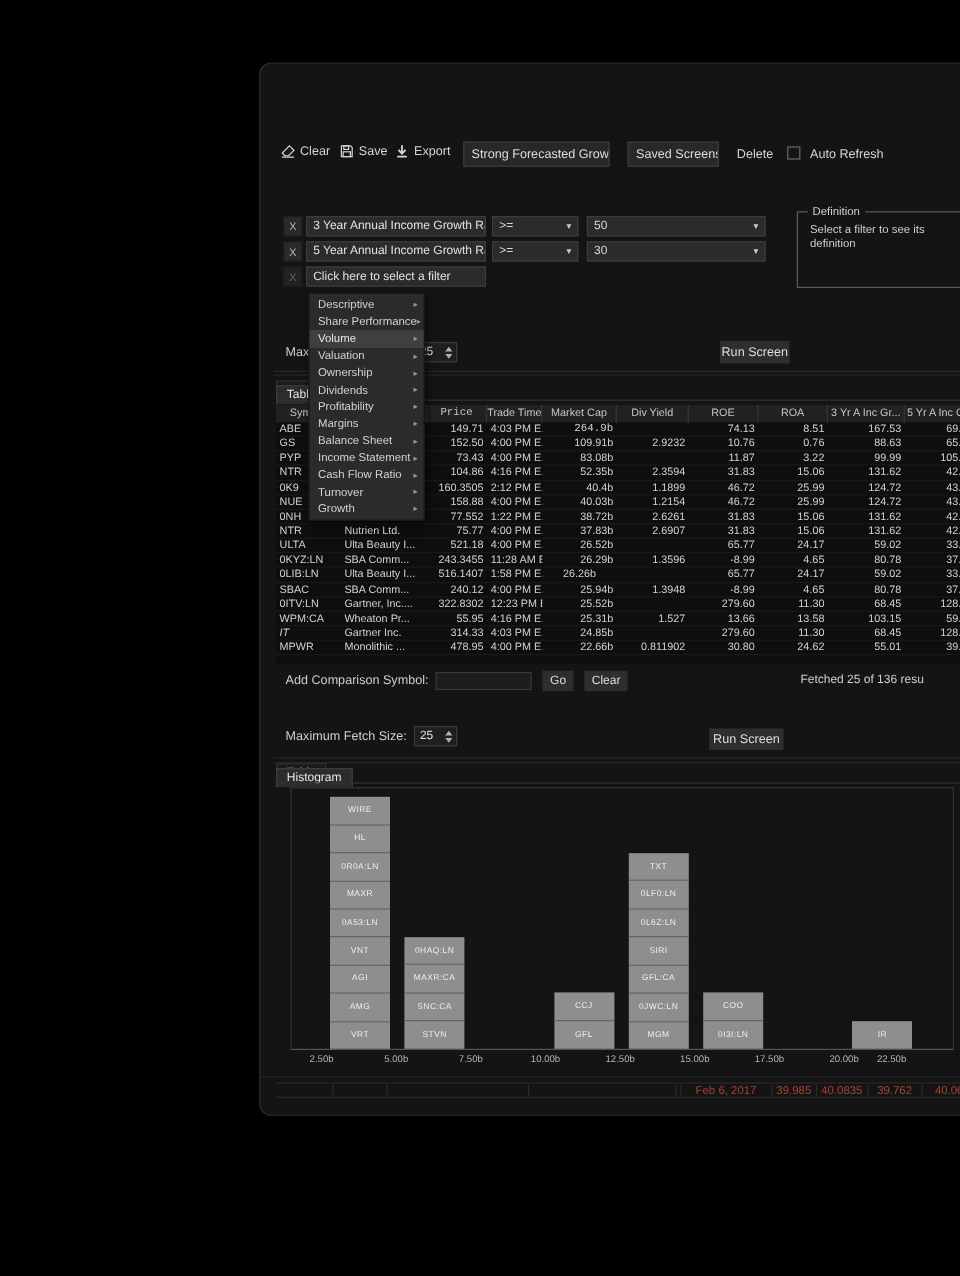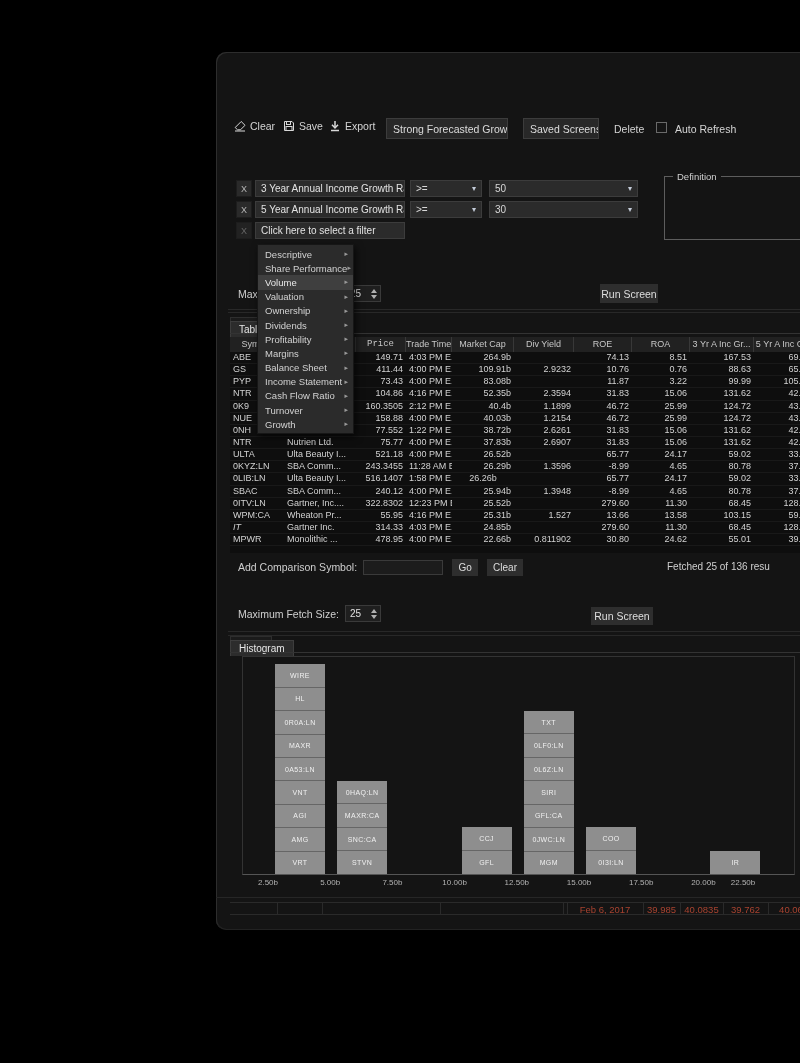--- a/index.html
+++ b/index.html
@@ -191,20 +191,21 @@
       <span class="f-chev">▾</span>
     </div>
   </div>
   <div class="frow frow3">
     <div class="x-btn dim">X</div>
     <div class="f-field">Click here to select a filter</div>
   </div>
 
   <div class="definition">
     <span class="def-legend">Definition</span>
+    <div class="def-text">Select a filter to see its definition</div>
   </div>
 
   <div class="fetchrow fetch-upper">
     <span>Maximum Fetch Size:</span>
     <div class="fetch-box">
       <span class="fetch-val">25</span>
       <span class="spin">
           <span class="spin-up"></span>
           <span class="spin-dn"></span>
         </span>
@@ -233,31 +234,31 @@
         <div class="th" style="width: 58px;">ROA</div>
         <div class="th" style="width: 64px;">3 Yr A Inc Gr...</div>
         <div class="th" style="width: 60px;">5 Yr A Inc G...</div>
       </div>
     <div>
         <div class="tr">
           <div class="td al" style="width: 54px;">ABE</div>
           <div class="td al" style="width: 72px;"></div>
           <div class="td ar" style="width: 50px;">149.71</div>
           <div class="td al" style="width: 46px;">4:03 PM E...</div>
-          <div class="td ar" style="width: 62px;">264.9b</div>
+          <div class="td ar" style="width: 62px; font-family: Liberation Mono, monospace;">264.9b</div>
           <div class="td ar" style="width: 60px; margin-top: 44px;">4.0176</div>
           <div class="td ar" style="width: 58px;">74.13</div>
           <div class="td ar" style="width: 58px;">8.51</div>
           <div class="td ar" style="width: 64px;">167.53</div>
           <div class="td ar" style="width: 60px;">69.25</div>
         </div>
         <div class="tr">
           <div class="td al" style="width: 54px;">GS</div>
           <div class="td al" style="width: 72px;"></div>
-          <div class="td ar" style="width: 50px;">411.44</div>
+          <div class="td ar" style="width: 50px;">152.50</div>
           <div class="td al" style="width: 46px;">4:00 PM E...</div>
           <div class="td ar" style="width: 62px;">109.91b</div>
           <div class="td ar" style="width: 60px;">2.9232</div>
           <div class="td ar" style="width: 58px;">10.76</div>
           <div class="td ar" style="width: 58px;">0.76</div>
           <div class="td ar" style="width: 64px;">88.63</div>
           <div class="td ar" style="width: 60px;">65.05</div>
         </div>
         <div class="tr">
           <div class="td al" style="width: 54px;">PYP</div>

